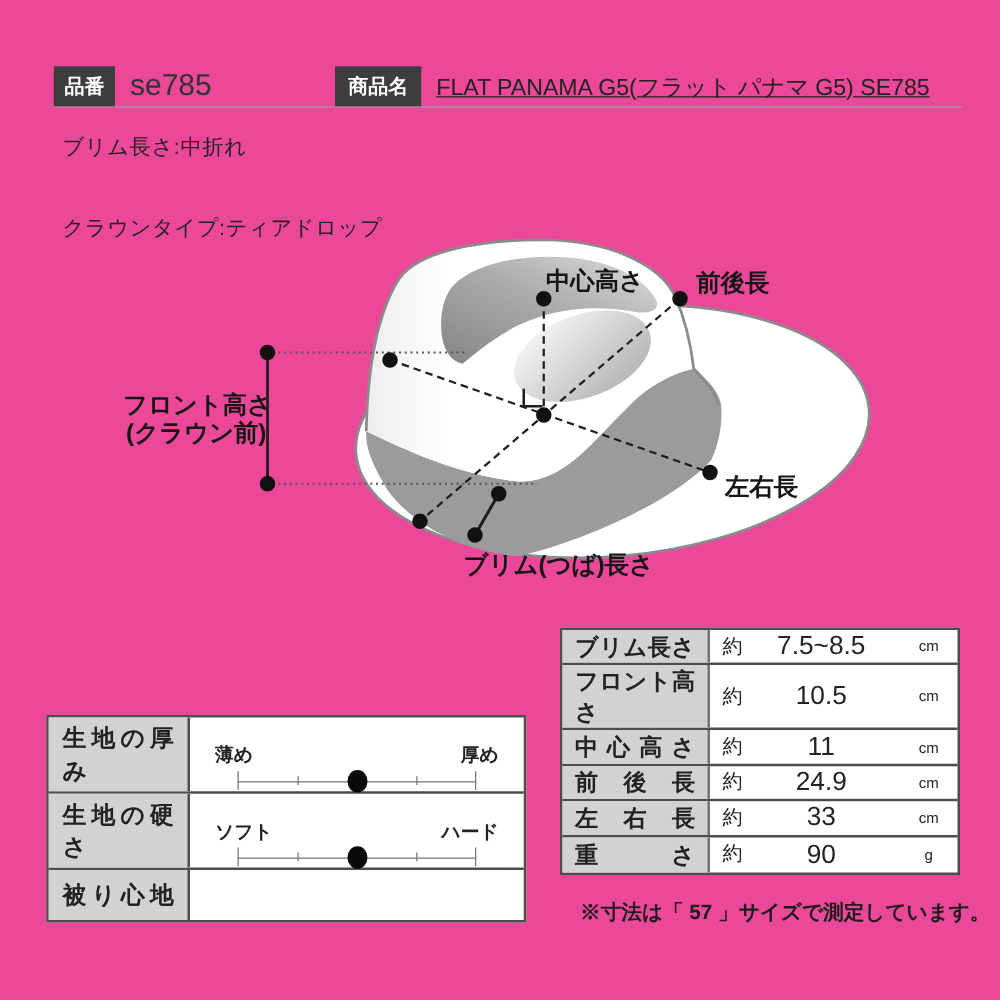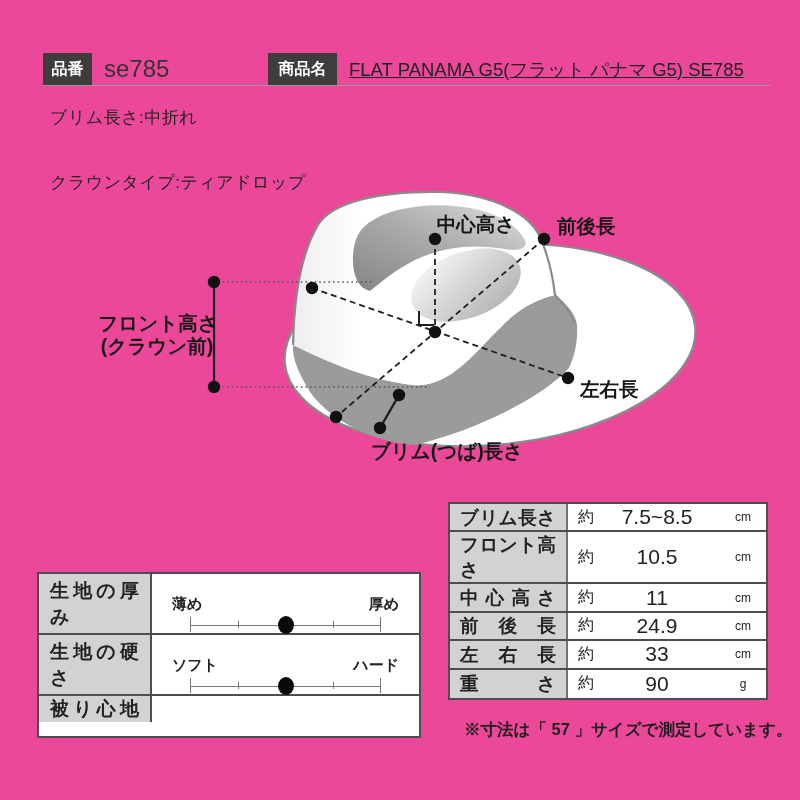--- a/index.html
+++ b/index.html
@@ -21,21 +21,21 @@
   .attr { position:absolute; left:50px; font-size:17px; color:#222; letter-spacing:.5px; }
 
   
   svg.diagram { position:absolute; left:0; top:0; }
   svg text { font-family:"Liberation Sans", sans-serif; font-weight:bold; fill:#161616; }
 
   
   .feel-table { position:absolute; left:37px; top:536px; width:384px; height:166px;
                 border:2.5px solid #4d4d4d; display:grid; grid-template-rows:repeat(3,1fr); background:#fff;margin-top:36px; }
   .feel-row { display:flex; border-bottom:2px solid #4d4d4d; }
-  .feel-row:last-child { border-bottom:none;flex-direction:column; }
+  .feel-row:last-child { border-bottom:none; }
   .feel-label { width:113px; background:#d2d2d2; border-right:2px solid #4d4d4d;
                 display:flex; align-items:center; font-size:19px; font-weight:bold; color:#222; }
   .feel-label span { display:block; width:100%; padding:0 11px; text-align:justify; text-align-last:justify; }
   .feel-value { flex:1; padding-top:21px; }
   .feel-ends { display:flex; justify-content:space-between; padding:0 20px; height:20px;
                font-size:15px; font-weight:bold; color:#222; }
   .slider { position:relative; height:17px; margin:1px 38px 0; }
   .slider .track { position:absolute; left:0; right:0; top:50%; border-top:1.6px solid #777; }
   .slider .tick { position:absolute; border-left:1.6px solid #777; }
   .slider .tick.end { top:1px; bottom:1px; }

